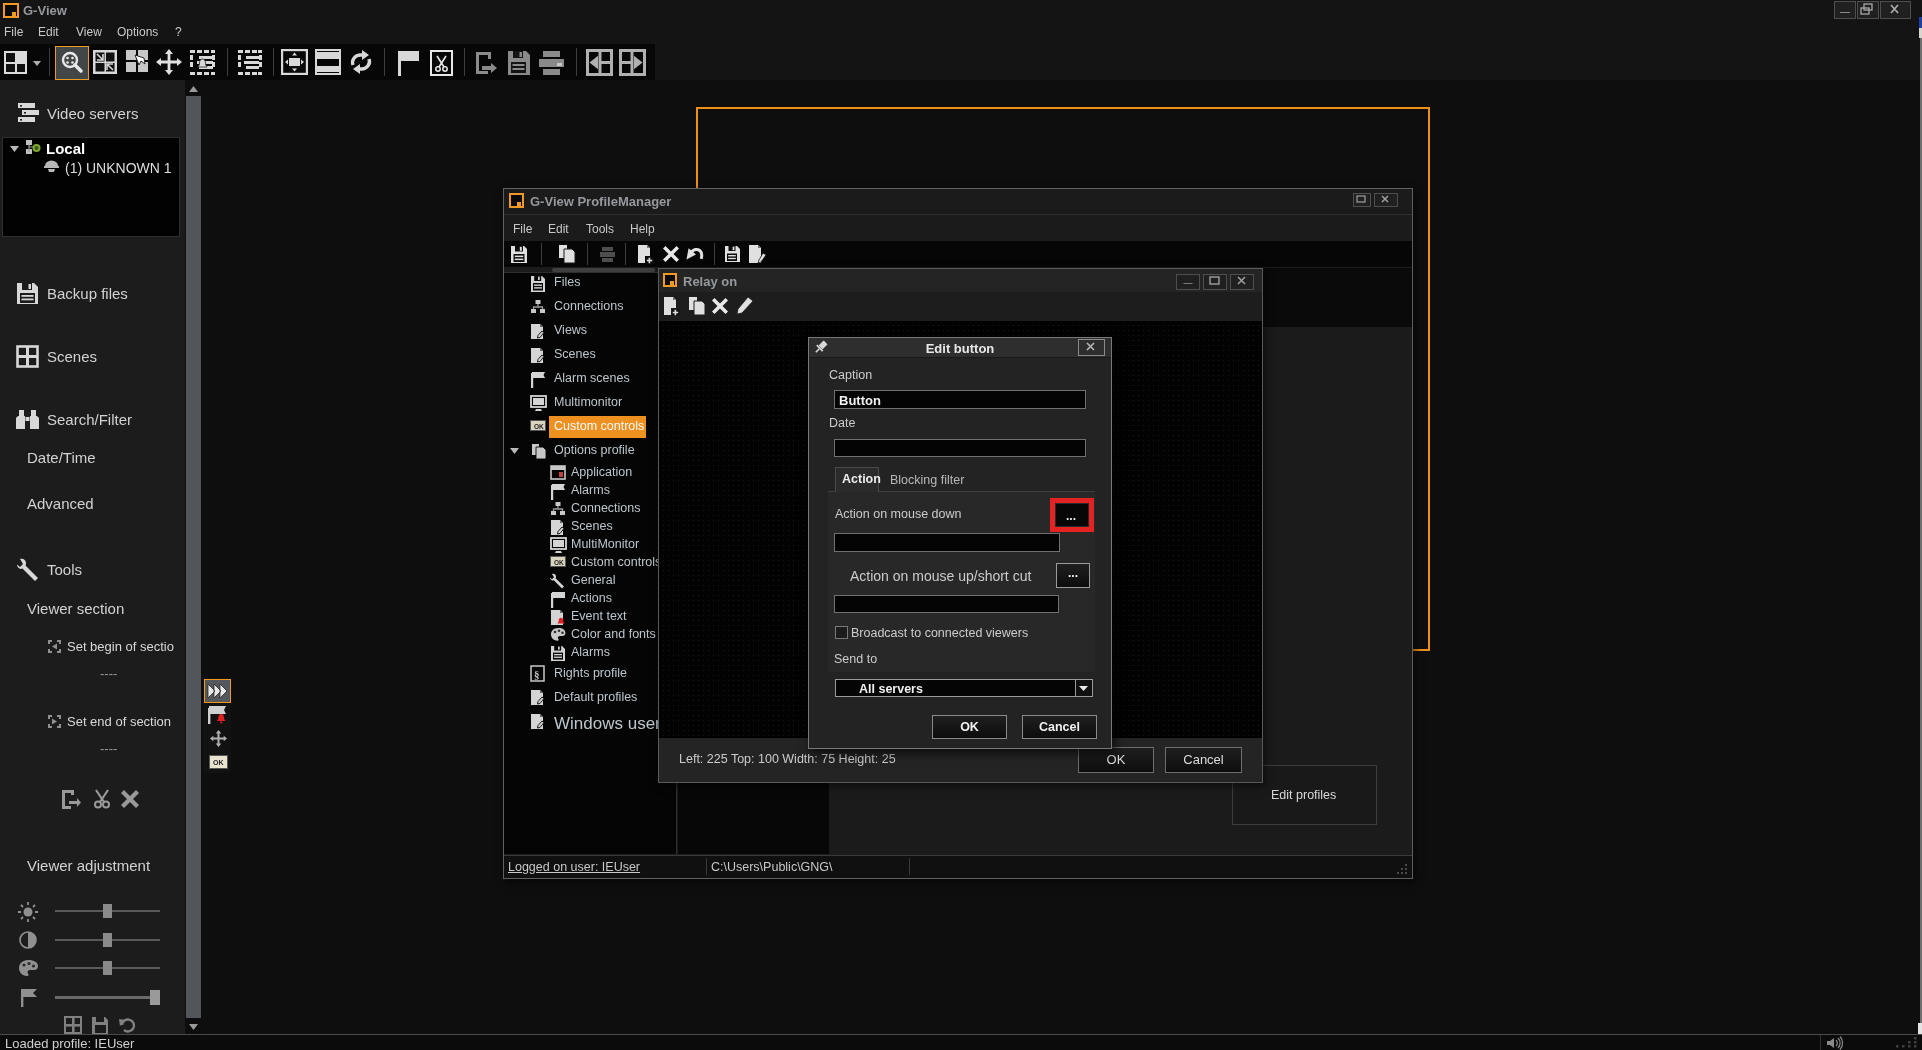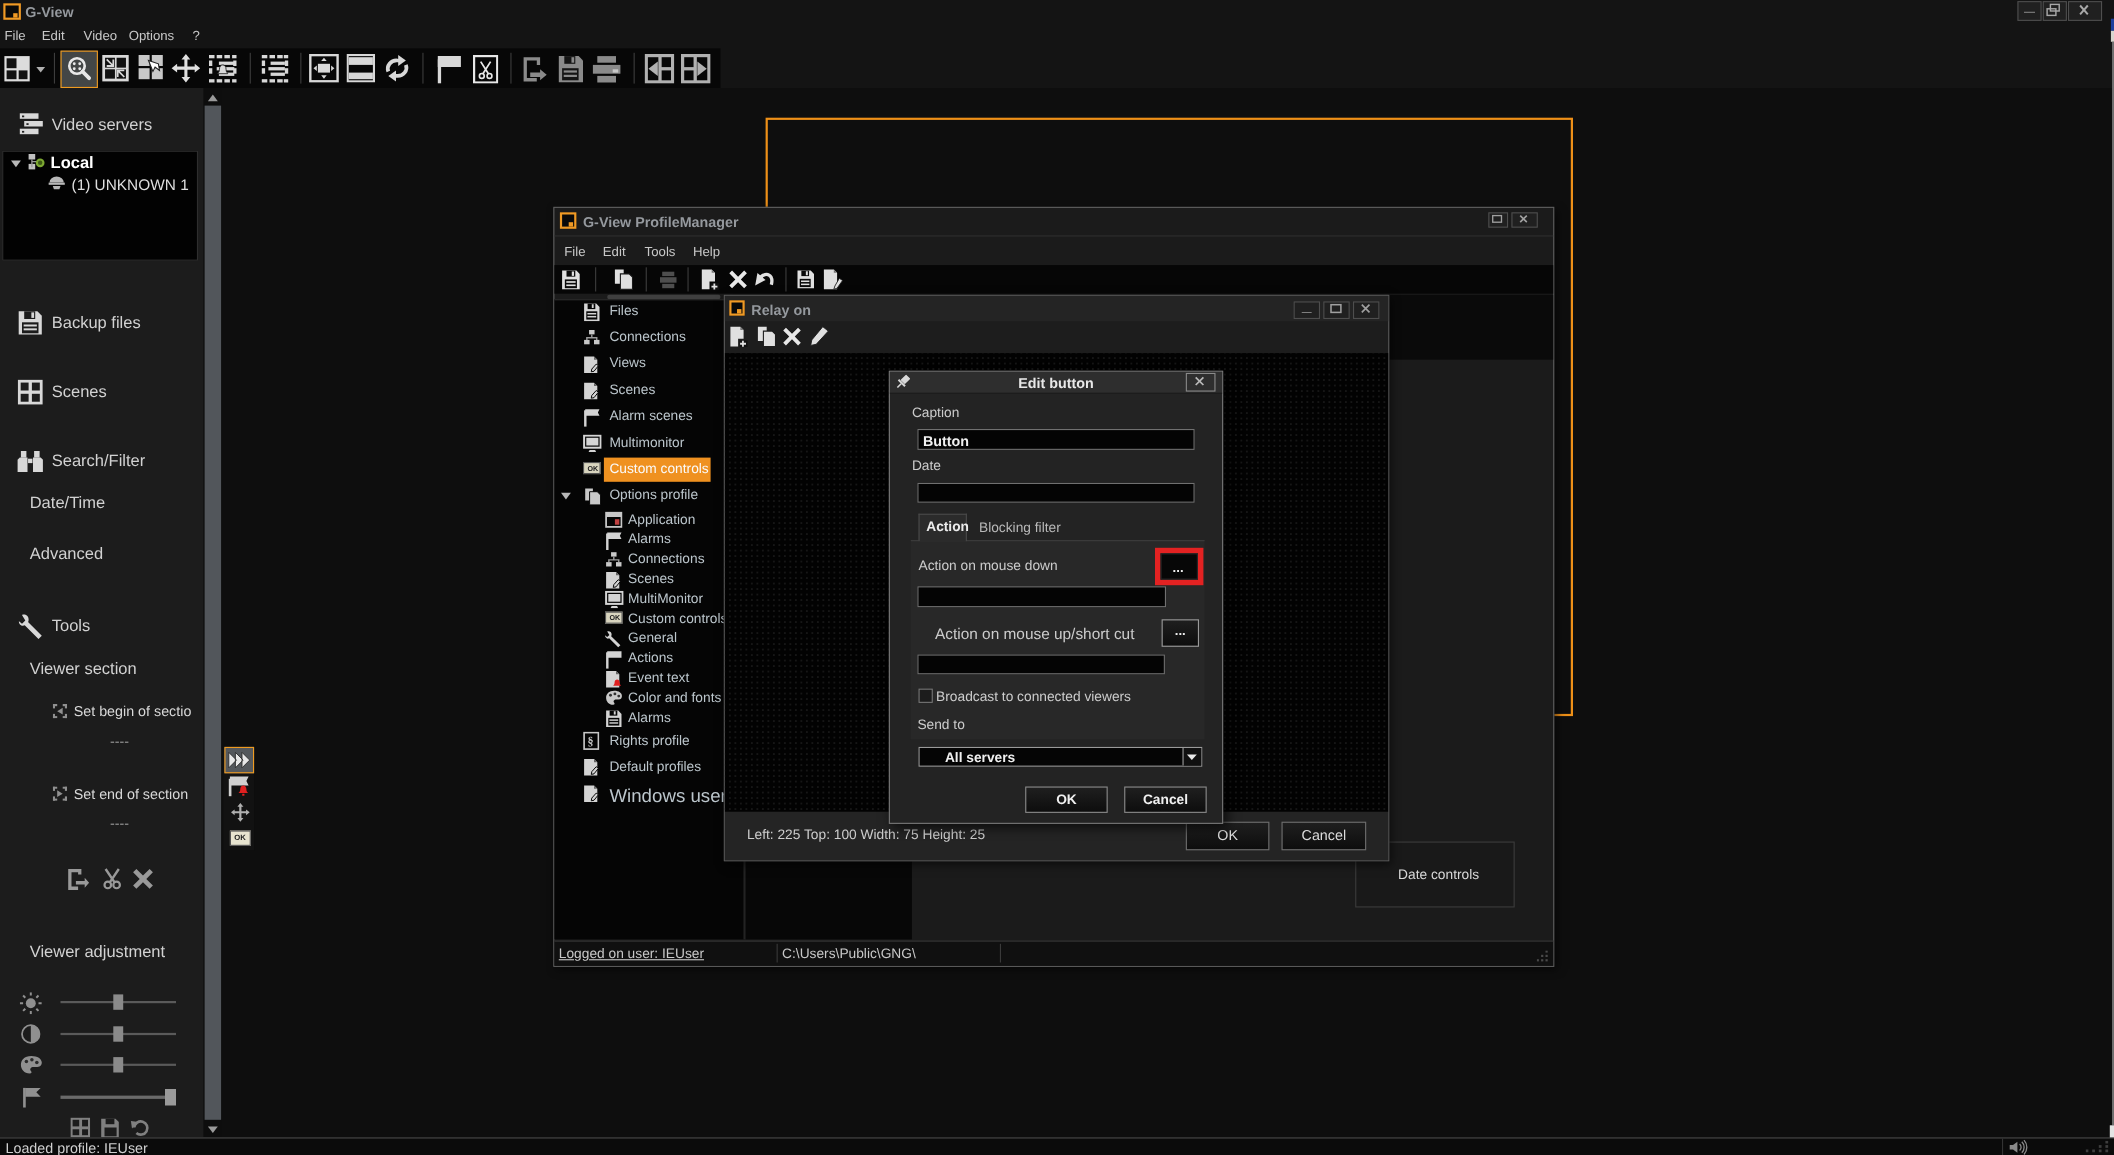--- a/index.html
+++ b/index.html
@@ -38,21 +38,21 @@
       </svg>
     </div>
 <div class="winbtn" style="left:1880px;top:1px;width:29px;height:16px;">
       <svg width="27" height="14" viewBox="0 0 27 14">
         <path d="M10 3l7 8M17 3l-7 8" stroke="#a8a8a8" stroke-width="1.8"></path>
       </svg>
     </div>
 
 <div class="tx" style="left:4px;top:26px;">File</div>
 <div class="tx" style="left:38px;top:26px;">Edit</div>
-<div class="tx" style="left:76px;top:26px;">Video</div>
+<div class="tx" style="left:76px;top:26px;">View</div>
 <div class="tx" style="left:117px;top:26px;">Options</div>
 <div class="tx" style="left:175px;top:26px;">?</div>
 
 <div class="ab" style="left:3px;top:50px;">
  <svg width="25" height="25" viewBox="0 0 25 25">
         <rect x="1" y="1" width="23" height="23" fill="#dcdcdc"></rect>
         <rect x="3" y="3" width="9" height="9" fill="#111"></rect>
         <rect x="3" y="14" width="9" height="8" fill="#111"></rect>
         <rect x="14" y="14" width="8" height="8" fill="#111"></rect>
       </svg>
@@ -751,21 +751,21 @@
             <path d="M10 1l3 3h-3z" fill="#666"></path>
             <path d="M12 8l2 1.5-4 5-2.5.5.5-2.5z" fill="#d4d4d4" stroke="#050505" stroke-width="0.9"></path>
           </svg>
         </div>
   <div class="tx" style="left:50px;top:526px;font-size:17px;color:#bcc6cc;text-align:right;">Windows users</div>
  </div>
 
  <div class="ab" style="left:174px;top:593px;width:151px;height:72px;background:#070707;"></div>
 
  <div class="ab" style="left:728px;top:576px;width:145px;height:60px;background:#191919;border:1px solid #3c3c3c;box-sizing:border-box;"></div>
- <div class="tx" style="left:767px;top:600px;font-size:12.5px;color:#d8d8d8;">Date controls</div>
+ <div class="tx" style="left:767px;top:600px;font-size:12.5px;color:#d8d8d8;">Edit profiles</div>
 
  <div class="ab" style="left:0;top:666px;width:908px;height:23px;background:#101010;border-top:1px solid #3a3a3a;box-sizing:border-box;"></div>
  <div class="tx" style="left:4px;top:672px;font-size:12.5px;color:#c8c8c8;text-decoration:underline;">Logged on user: IEUser</div>
  <div class="sep" style="left:202px;top:669px;height:17px;background:#3a3a3a;"></div>
  <div class="tx" style="left:207px;top:672px;font-size:12.5px;color:#c8c8c8;">C:\Users\Public\GNG\</div>
  <div class="sep" style="left:405px;top:669px;height:17px;background:#3a3a3a;"></div>
  <div class="ab" style="left:893px;top:675px;">
         <svg width="11" height="11">
           <g fill="#4a4a4a">
             <rect x="8" y="0" width="2" height="2"></rect>

